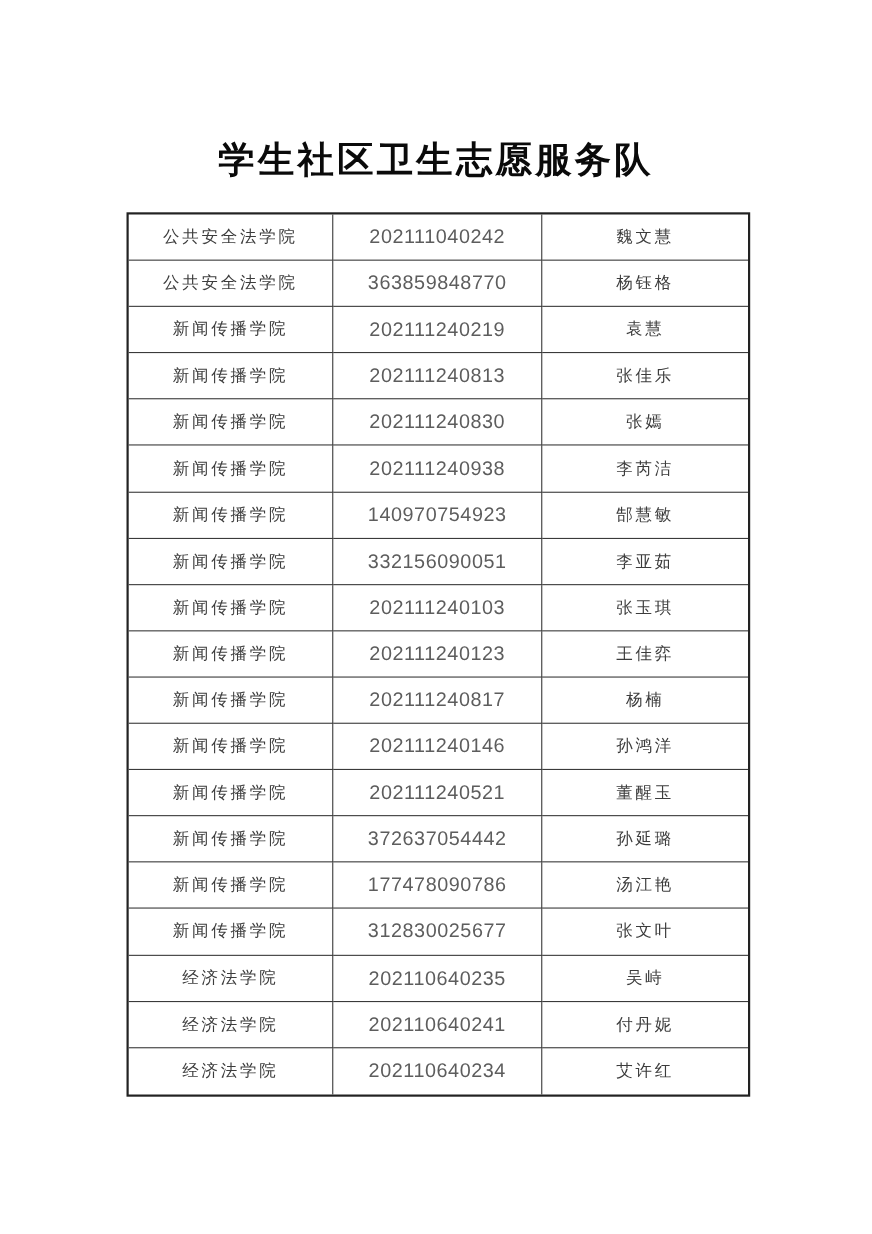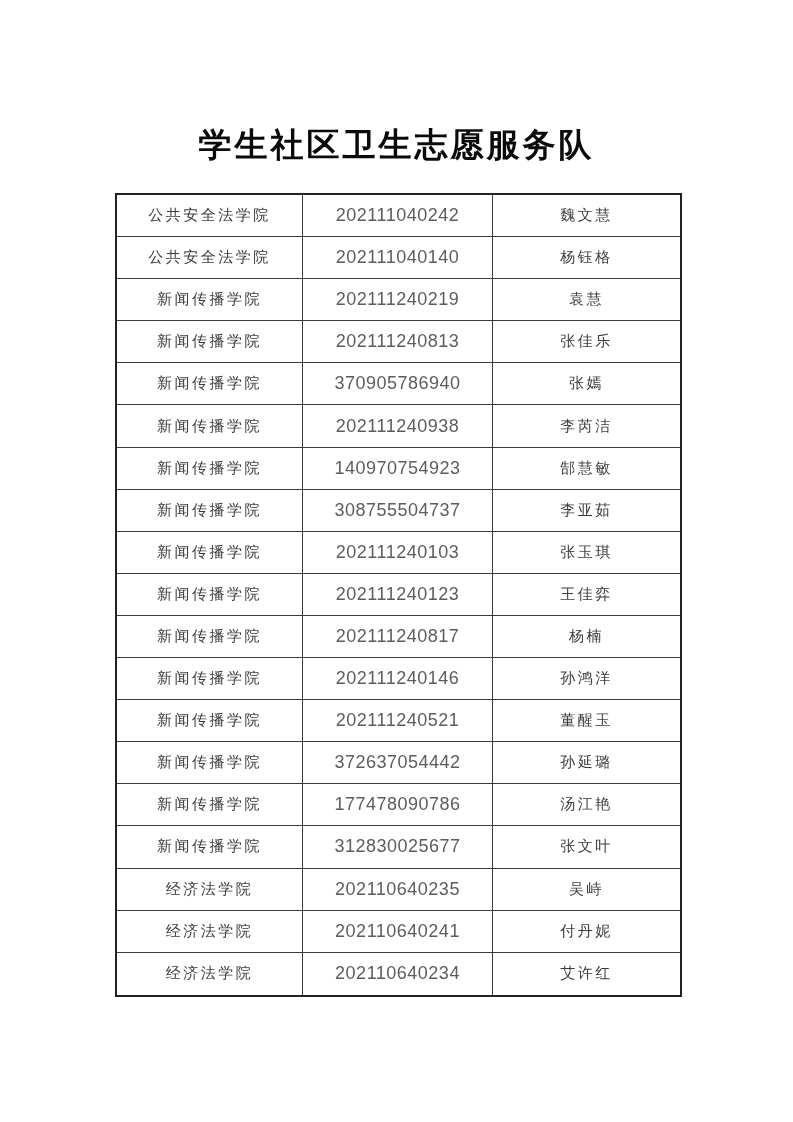--- a/index.html
+++ b/index.html
@@ -71,57 +71,57 @@
 
   <div class="roster-table">
   <div class="row">
     <div class="cell">公共安全法学院</div>
     <div class="cell id-cell">202111040242</div>
     <div class="cell last-col">魏文慧</div>
   </div>
 
   <div class="row">
     <div class="cell">公共安全法学院</div>
-    <div class="cell id-cell">202111040140</div>
+    <div class="cell id-cell">363859848770</div>
     <div class="cell last-col">杨钰格</div>
   </div>
 
   <div class="row">
     <div class="cell">新闻传播学院</div>
     <div class="cell id-cell">202111240219</div>
     <div class="cell last-col">袁慧</div>
   </div>
 
   <div class="row">
     <div class="cell">新闻传播学院</div>
     <div class="cell id-cell">202111240813</div>
     <div class="cell last-col">张佳乐</div>
   </div>
 
   <div class="row">
     <div class="cell">新闻传播学院</div>
-    <div class="cell id-cell">370905786940</div>
+    <div class="cell id-cell">202111240830</div>
     <div class="cell last-col">张嫣</div>
   </div>
 
   <div class="row">
     <div class="cell">新闻传播学院</div>
     <div class="cell id-cell">202111240938</div>
     <div class="cell last-col">李芮洁</div>
   </div>
 
   <div class="row">
     <div class="cell">新闻传播学院</div>
     <div class="cell id-cell">140970754923</div>
     <div class="cell last-col">郜慧敏</div>
   </div>
 
   <div class="row">
     <div class="cell">新闻传播学院</div>
-    <div class="cell id-cell">308755504737</div>
+    <div class="cell id-cell">332156090051</div>
     <div class="cell last-col">李亚茹</div>
   </div>
 
   <div class="row">
     <div class="cell">新闻传播学院</div>
     <div class="cell id-cell">202111240103</div>
     <div class="cell last-col">张玉琪</div>
   </div>
 
   <div class="row">

